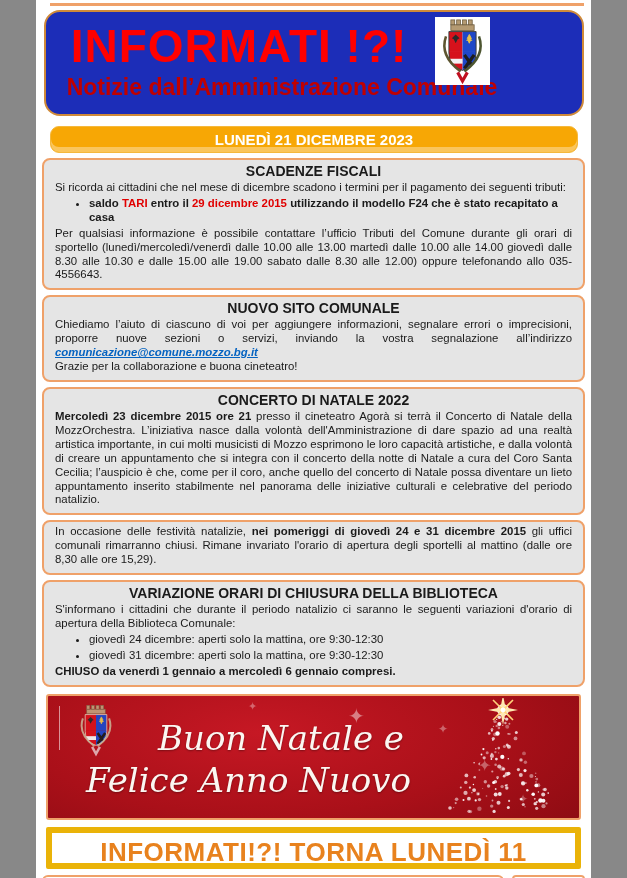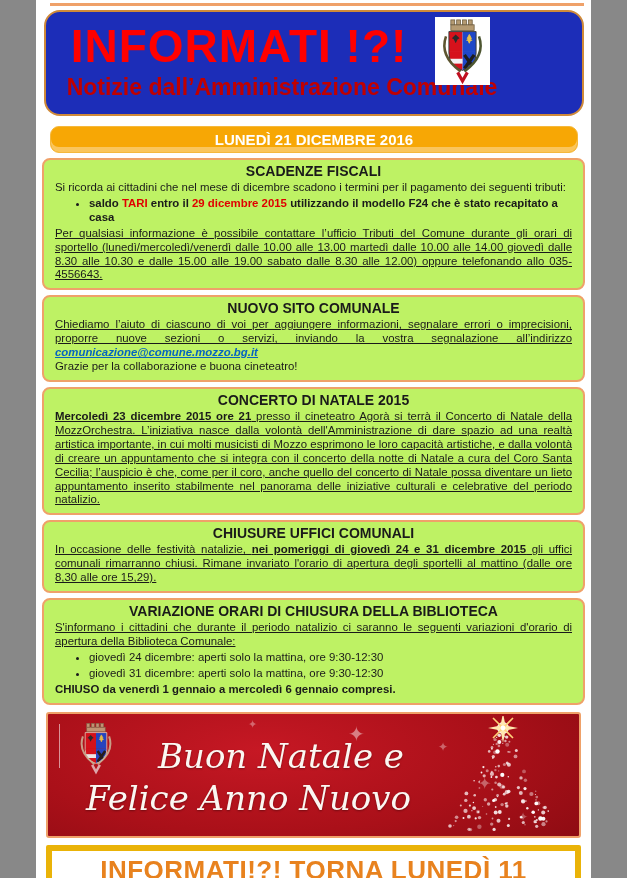--- a/index.html
+++ b/index.html
@@ -35,31 +35,31 @@
   .date-bar {
     margin: 10px 13px 0 14px; height: 27px; background: #f7a705;
     border: 1px solid #f5b83c; border-radius: 9px;
     color: #fff; font-weight: bold; font-size: 15px; text-align: center;
     line-height: 25px;
     box-shadow: inset 0 -5px 0 rgba(255,255,255,0.35);
   }
 
   
   .section {
-    margin: 5px 6px 0 6px; background: #bef264;
+    margin: 5px 6px 0 6px; background: #e5e5e5;
     border: 2px solid #efa169; border-radius: 8px;
     padding: 3px 11px 6px 11px;
     font-size: 11.4px; line-height: 13.9px;
   }
   .section-title {
     text-align: center; font-weight: bold; font-size: 14px;
     line-height: 17px; margin-bottom: 1px;
   }
   .section p { margin: 0; }
-  .just { text-align: justify; text-decoration: underline; }
+  .just { text-align: justify; }
   .red { color: #e00000; }
   .b { font-weight: bold; }
   ul.blist { margin: 0; padding-left: 34px; }
   ul.blist li { margin: 2px 0; }
   .scadenze-bullet { font-weight: bold; }
   a.mail-link { color: #0563c1; text-decoration: underline; }
   .mail-bold-italic { font-weight: bold; font-style: italic; }
 
   
   .xmas-banner {
@@ -138,44 +138,43 @@
           <path d="M35,18 l2,4 -2,5 -2,-5 Z M32,24 h6" fill="#e8c34a" stroke="#e8c34a" stroke-width="1"></path>
         </g>
         <path d="M14,15 h28 v22 q0,14 -14,18 q-14,-4 -14,-18 Z" fill="none" stroke="#3a3a3a" stroke-width="1"></path>
         <path d="M11,20 q-7,20 15,36" fill="none" stroke="#5c5530" stroke-width="2.6"></path>
         <path d="M45,20 q7,20 -15,36" fill="none" stroke="#4c5530" stroke-width="2.6"></path>
         <path d="M23,57 l5,9 5,-9" fill="none" stroke="#c01020" stroke-width="3.2"></path>
       </svg>
     </div>
   </div>
 
-  <div class="date-bar">LUNEDÌ 21 DICEMBRE 2016</div>
+  <div class="date-bar">LUNEDÌ 21 DICEMBRE 2023</div>
 
   <div class="section">
     <div class="section-title">SCADENZE FISCALI</div>
     <p>Si ricorda ai cittadini che nel mese di dicembre scadono i termini per il pagamento dei seguenti tributi:</p>
     <ul class="blist">
       <li class="scadenze-bullet"><span>saldo </span><span class="red">TARI</span><span> entro il </span><span class="red"> 29 dicembre 2015 </span><span>utilizzando il modello F24 che è stato recapitato a casa</span></li>
     </ul>
     <p class="just">Per qualsiasi informazione è possibile contattare l’ufficio Tributi del Comune durante gli orari di sportello (lunedì/mercoledì/venerdì dalle 10.00 alle 13.00 martedì dalle 10.00 alle 14.00 giovedì dalle 8.30 alle 10.30 e dalle 15.00 alle 19.00 sabato dalle 8.30 alle 12.00) oppure telefonando allo 035-4556643.</p>
   </div>
 
   <div class="section">
     <div class="section-title">NUOVO SITO COMUNALE</div>
     <p class="just"><span>Chiediamo l’aiuto di ciascuno di voi per aggiungere informazioni, segnalare errori o imprecisioni, proporre nuove sezioni o servizi, inviando la vostra segnalazione all’indirizzo </span><a class="mail-link mail-bold-italic" href="#">comunicazione@comune.mozzo.bg.it</a></p>
     <p>Grazie per la collaborazione e buona cineteatro!</p>
   </div>
 
   <div class="section">
-    <div class="section-title">CONCERTO DI NATALE 2015</div>
+    <div class="section-title">CONCERTO DI NATALE 2022</div>
     <p class="just"><span class="b">Mercoledì 23 dicembre 2015 ore 21</span><span> presso il cineteatro Agorà si terrà il Concerto di Natale della MozzOrchestra. L’iniziativa nasce dalla volontà dell'Amministrazione di dare spazio ad una realtà artistica importante, in cui molti musicisti di Mozzo esprimono le loro capacità artistiche, e dalla volontà di creare un appuntamento che si integra con il concerto della notte di Natale a cura del Coro Santa Cecilia; l’auspicio è che, come per il coro, anche quello del concerto di Natale possa diventare un lieto appuntamento inserito stabilmente nel panorama delle iniziative culturali e celebrative del periodo natalizio.</span></p>
   </div>
 
   <div class="section">
-    <div class="section-title">CHIUSURE UFFICI COMUNALI</div>
     <p class="just"><span>In occasione delle festività natalizie, </span><span class="b">nei pomeriggi di giovedì 24 e 31 dicembre 2015</span><span> gli uffici comunali rimarranno chiusi. Rimane invariato l'orario di apertura degli sportelli al mattino (dalle ore 8,30 alle ore 15,29).</span></p>
   </div>
 
   <div class="section">
     <div class="section-title">VARIAZIONE ORARI DI CHIUSURA DELLA BIBLIOTECA</div>
     <p class="just">S'informano i cittadini che durante il periodo natalizio ci saranno le seguenti variazioni d'orario di apertura della Biblioteca Comunale:</p>
     <ul class="blist">
       <li>giovedì 24 dicembre: aperti solo la mattina, ore 9:30-12:30</li>
       <li>giovedì 31 dicembre: aperti solo la mattina, ore 9:30-12:30</li>
     </ul>

